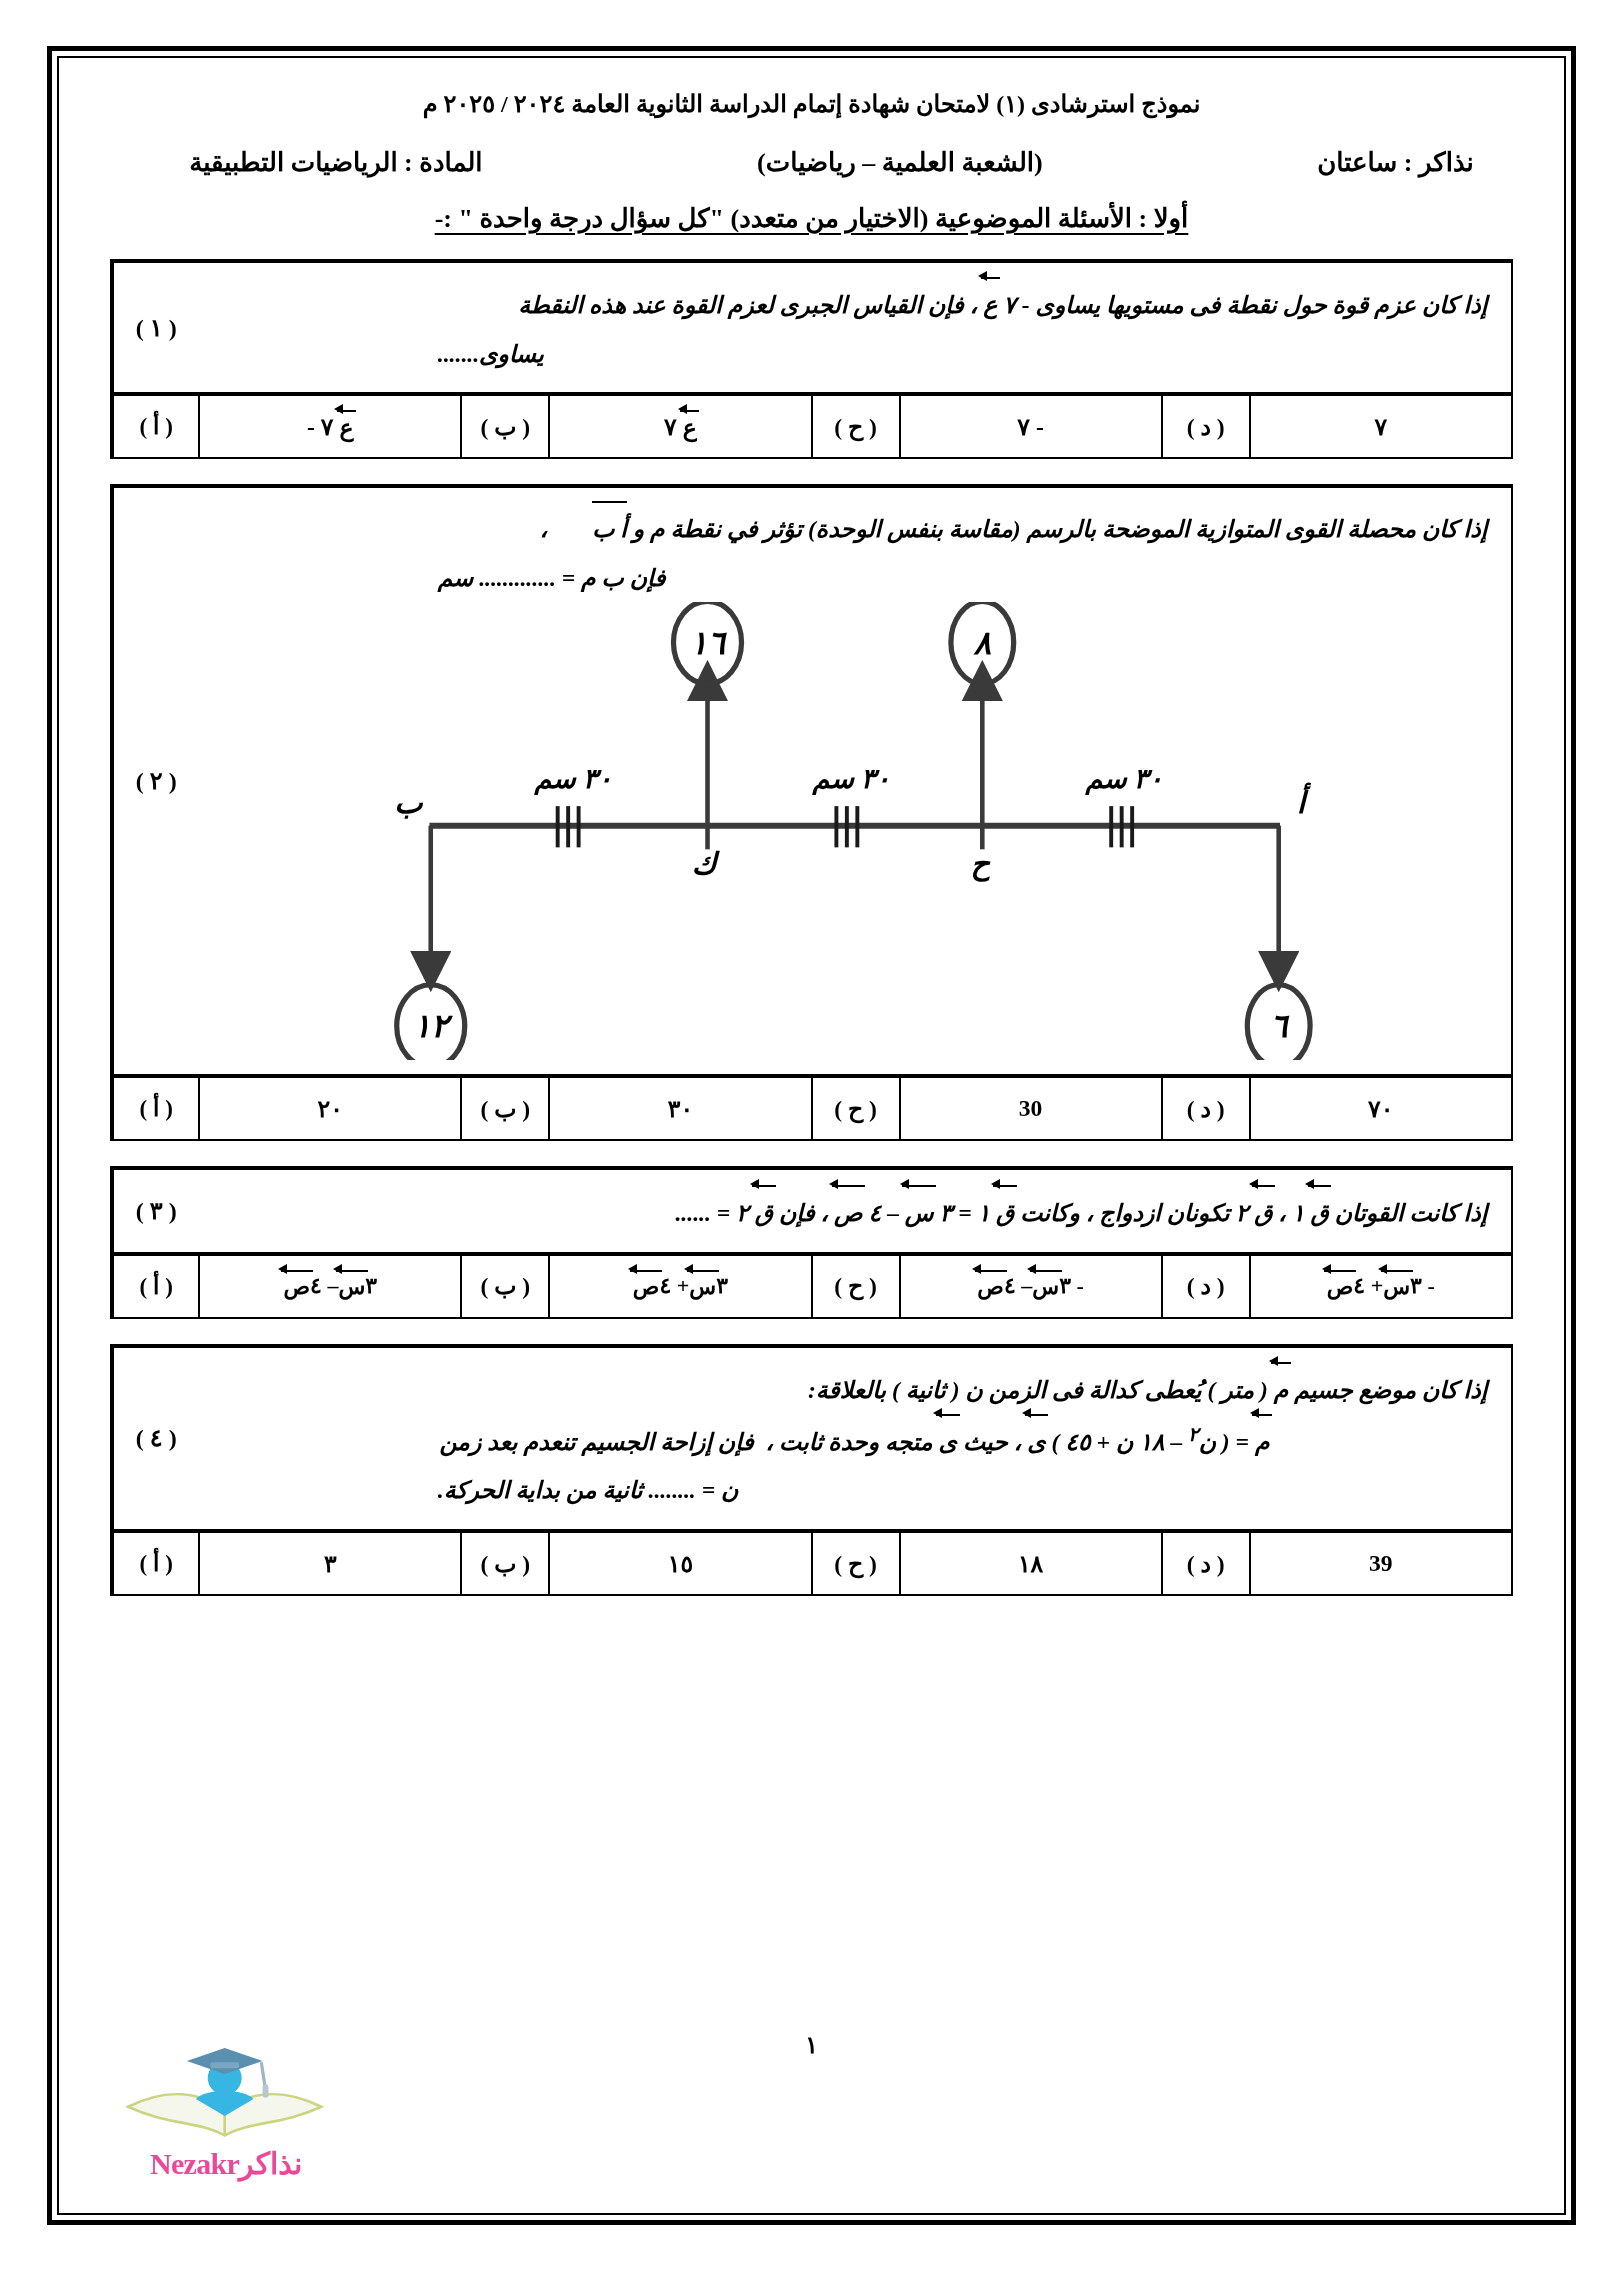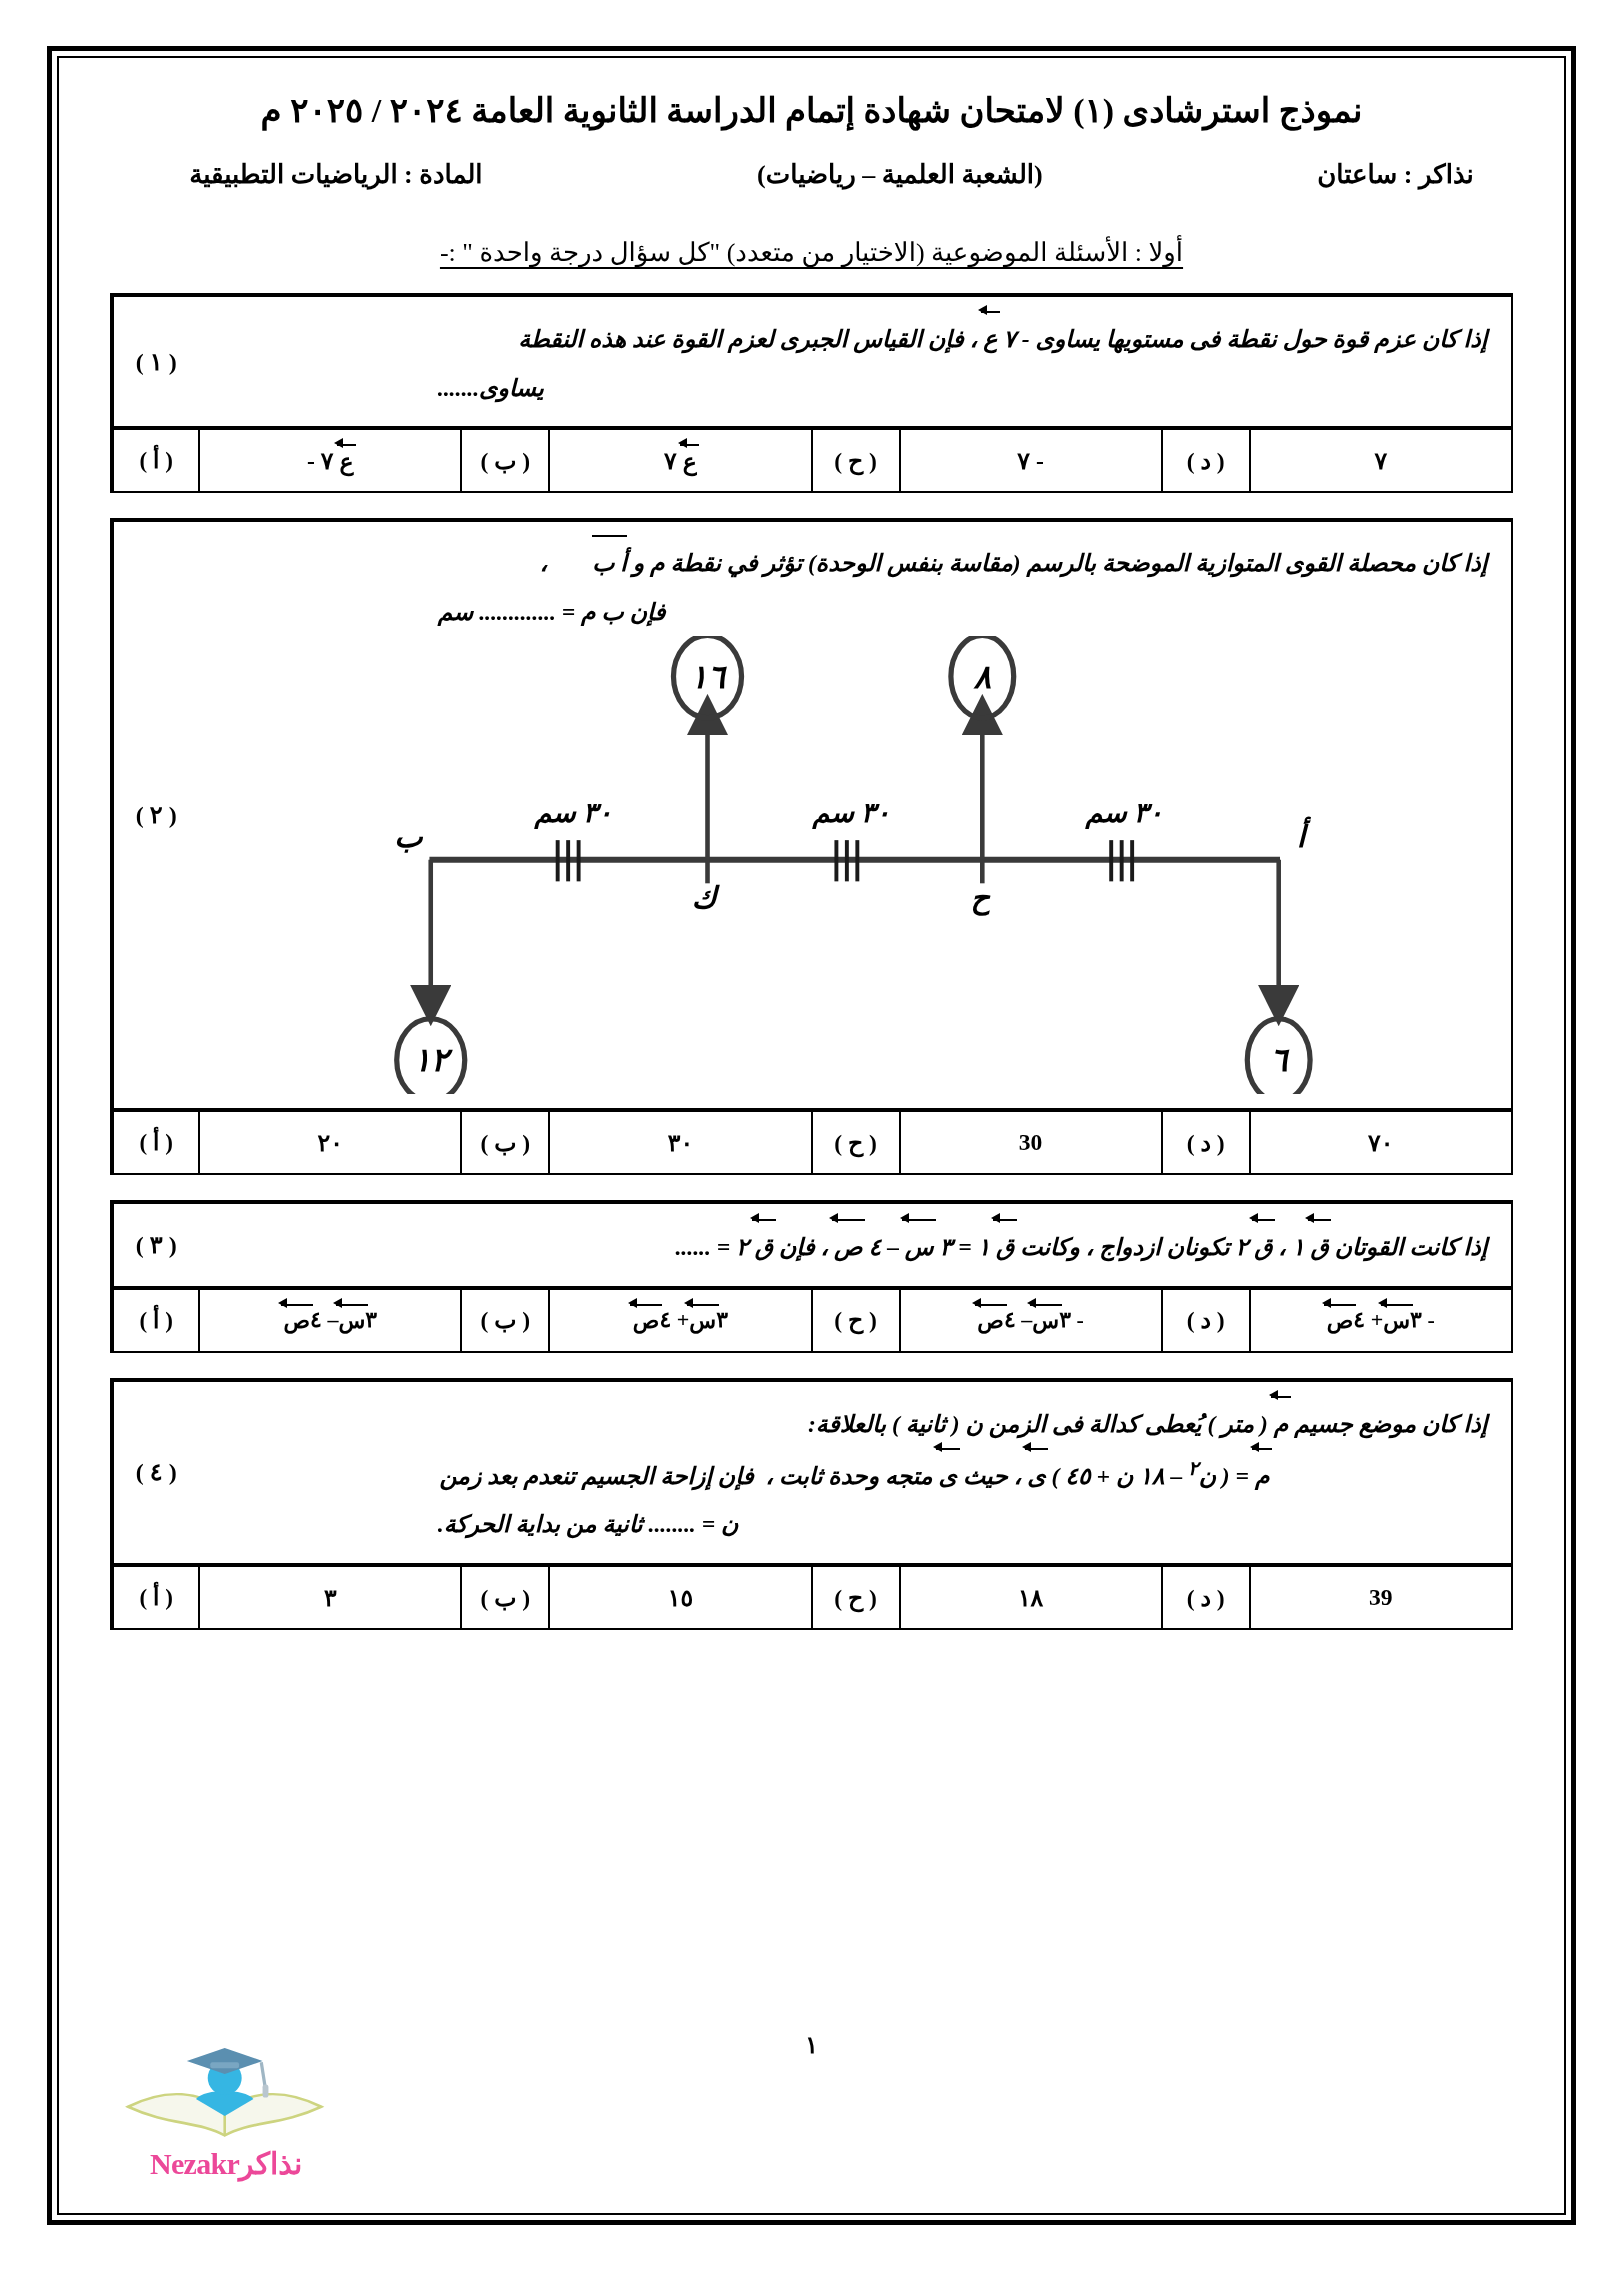--- a/index.html
+++ b/index.html
@@ -30,41 +30,41 @@
     position:absolute;
     left:0;top:0;right:0;bottom:0;
     padding:19.6px 51px 0 51px;
     box-sizing:border-box;
   }
 
   
   .hdr-line1{
     text-align:center;
     font-weight:bold;
-    font-size:34px;
+    font-size:24px;
     letter-spacing:0px;
     margin-top:11.8px;
     white-space:nowrap;
   }
   .hdr-line2{
     display:flex;
     flex-direction:row;
     justify-content:space-between;
     align-items:baseline;
     font-weight:bold;
     font-size:26px;
     margin-top:29.4px;
     padding:0 39px 0 79px;
   }
   .hdr-line2 .seg{white-space:nowrap;}
   .hdr-sec{
     text-align:center;
-    font-weight:normal;
+    font-weight:bold;
     font-size:26px;
-    margin-top:47px;
+    margin-top:25px;
     margin-bottom:6.5px;
     white-space:nowrap;
   }
   .hdr-sec u{text-decoration:underline;text-underline-offset:5.9px;}
 
   
   .qblock{
     border:2px solid #000;
     border-top-width:4.6px;
     border-bottom-width:2px;

